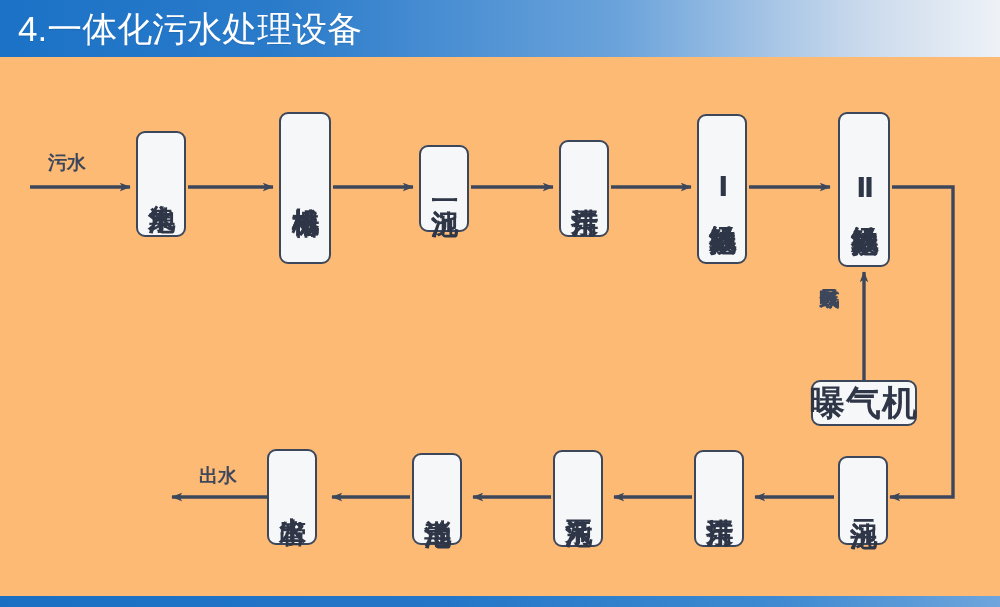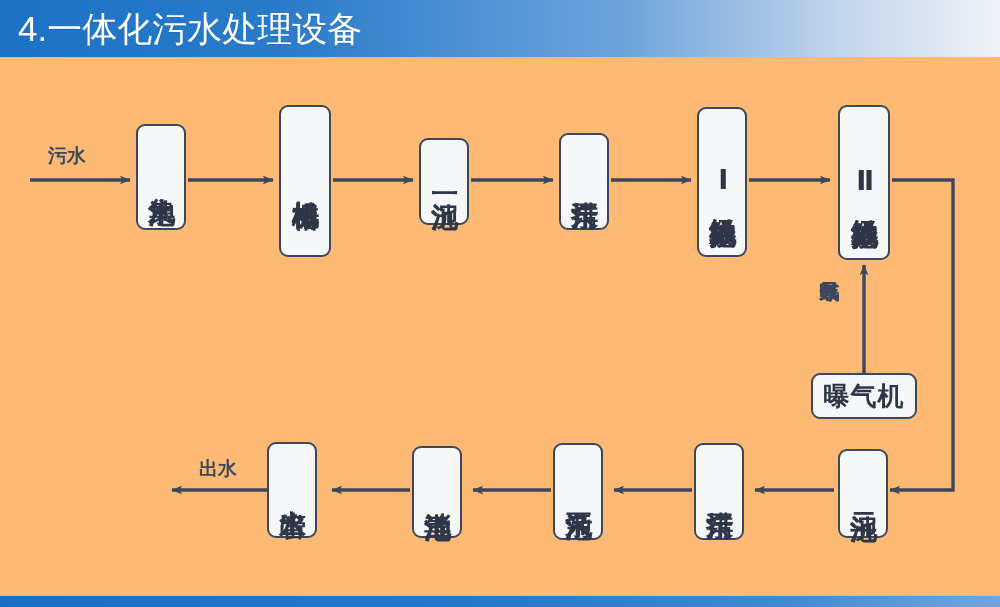--- a/index.html
+++ b/index.html
@@ -42,21 +42,21 @@
     left: 0;
     top: 596px;
     width: 1000px;
     height: 11px;
     background: linear-gradient(to right, #1b6fc3 0%, #2477c8 45%, #3f8ad1 78%, #6fa5dc 100%);
   }
   
   #diagram {
     position: absolute;
     left: 0;
-    top: 50px;
+    top: 57px;
     width: 1000px;
     height: 539px;
   }
   svg#wires {
     position: absolute;
     left: 0;
     top: 0;
     width: 1000px;
     height: 539px;
   }
@@ -75,21 +75,21 @@
     writing-mode: vertical-rl;
     text-orientation: upright;
     font-size: 27px;
     line-height: 1.02;
     letter-spacing: 1px;
     color: #2e3647;
     font-weight: 600;
     white-space: nowrap;
   }
   .node.horiz .htext {
-    font-size: 26px;
+    font-size: 35px;
     color: #2e3647;
     font-weight: 600;
     letter-spacing: 1px;
     white-space: nowrap;
   }
   
   .edge-label {
     position: absolute;
     font-size: 19px;
     color: #3d475c;

